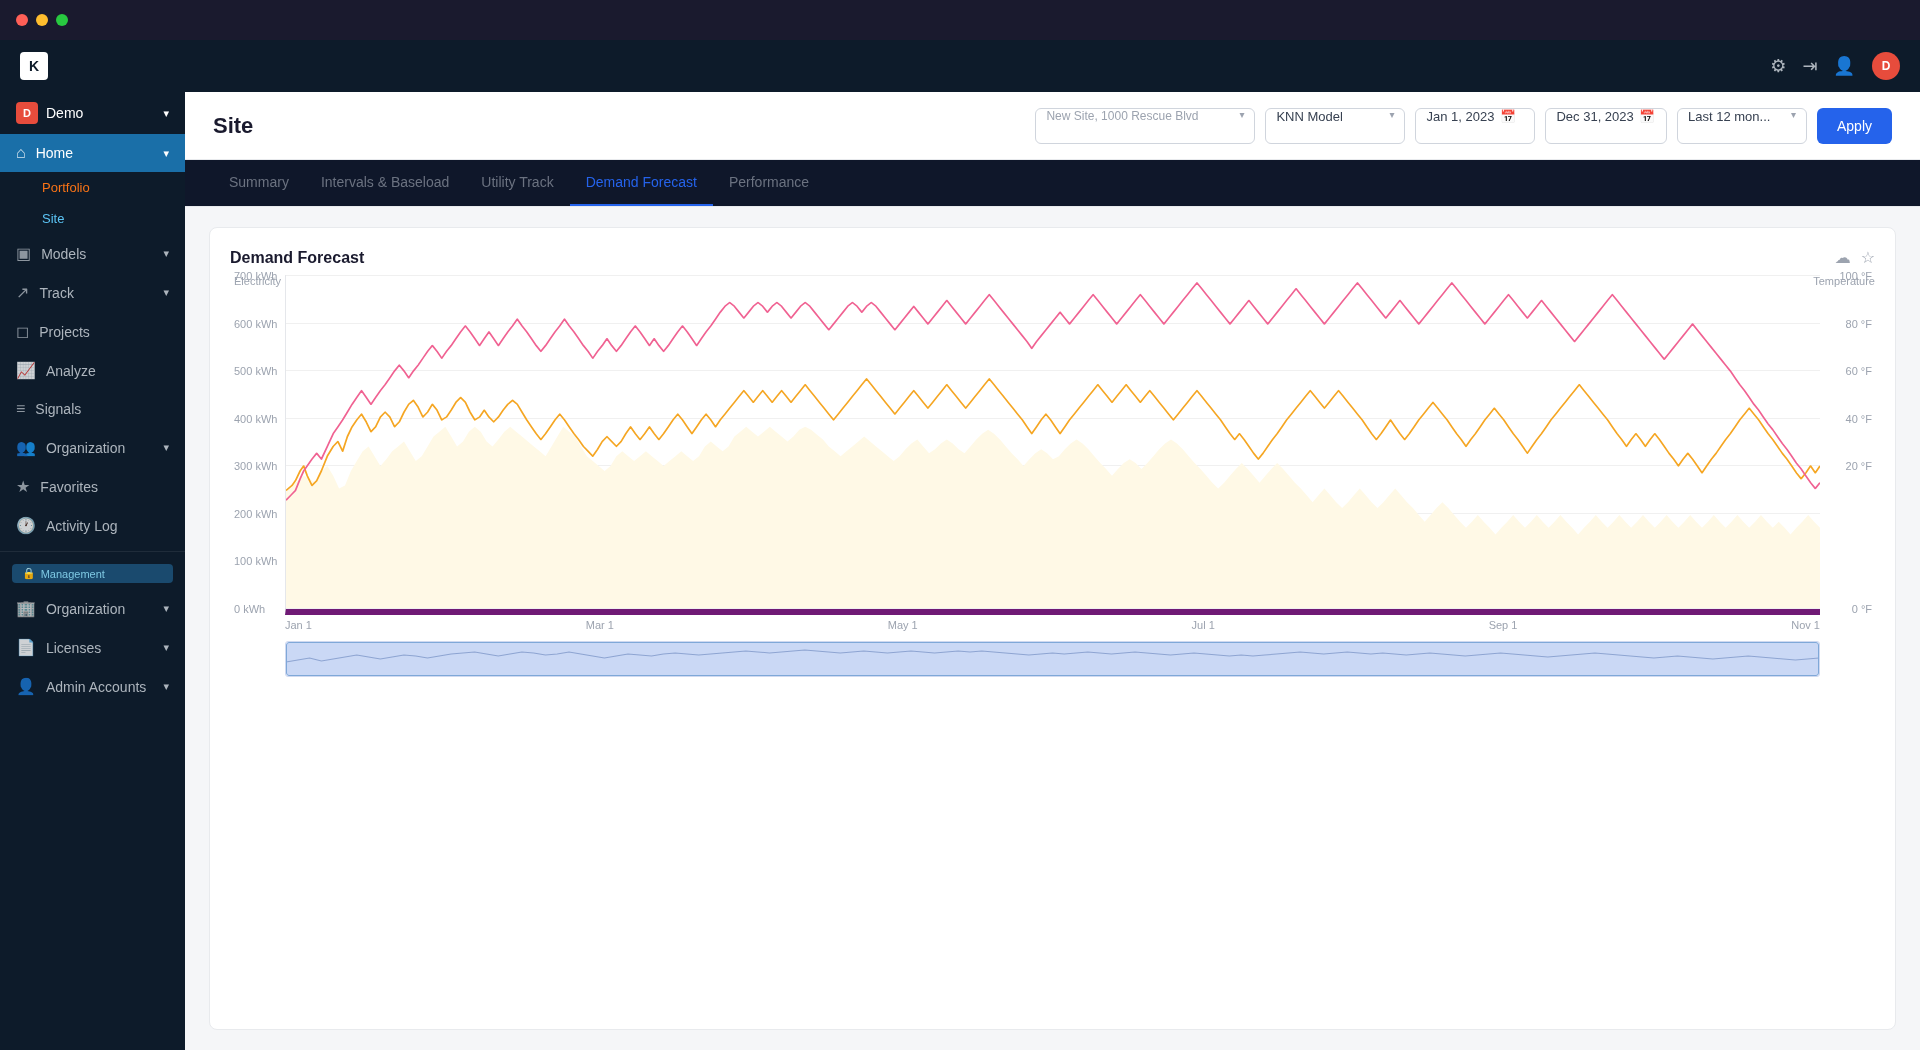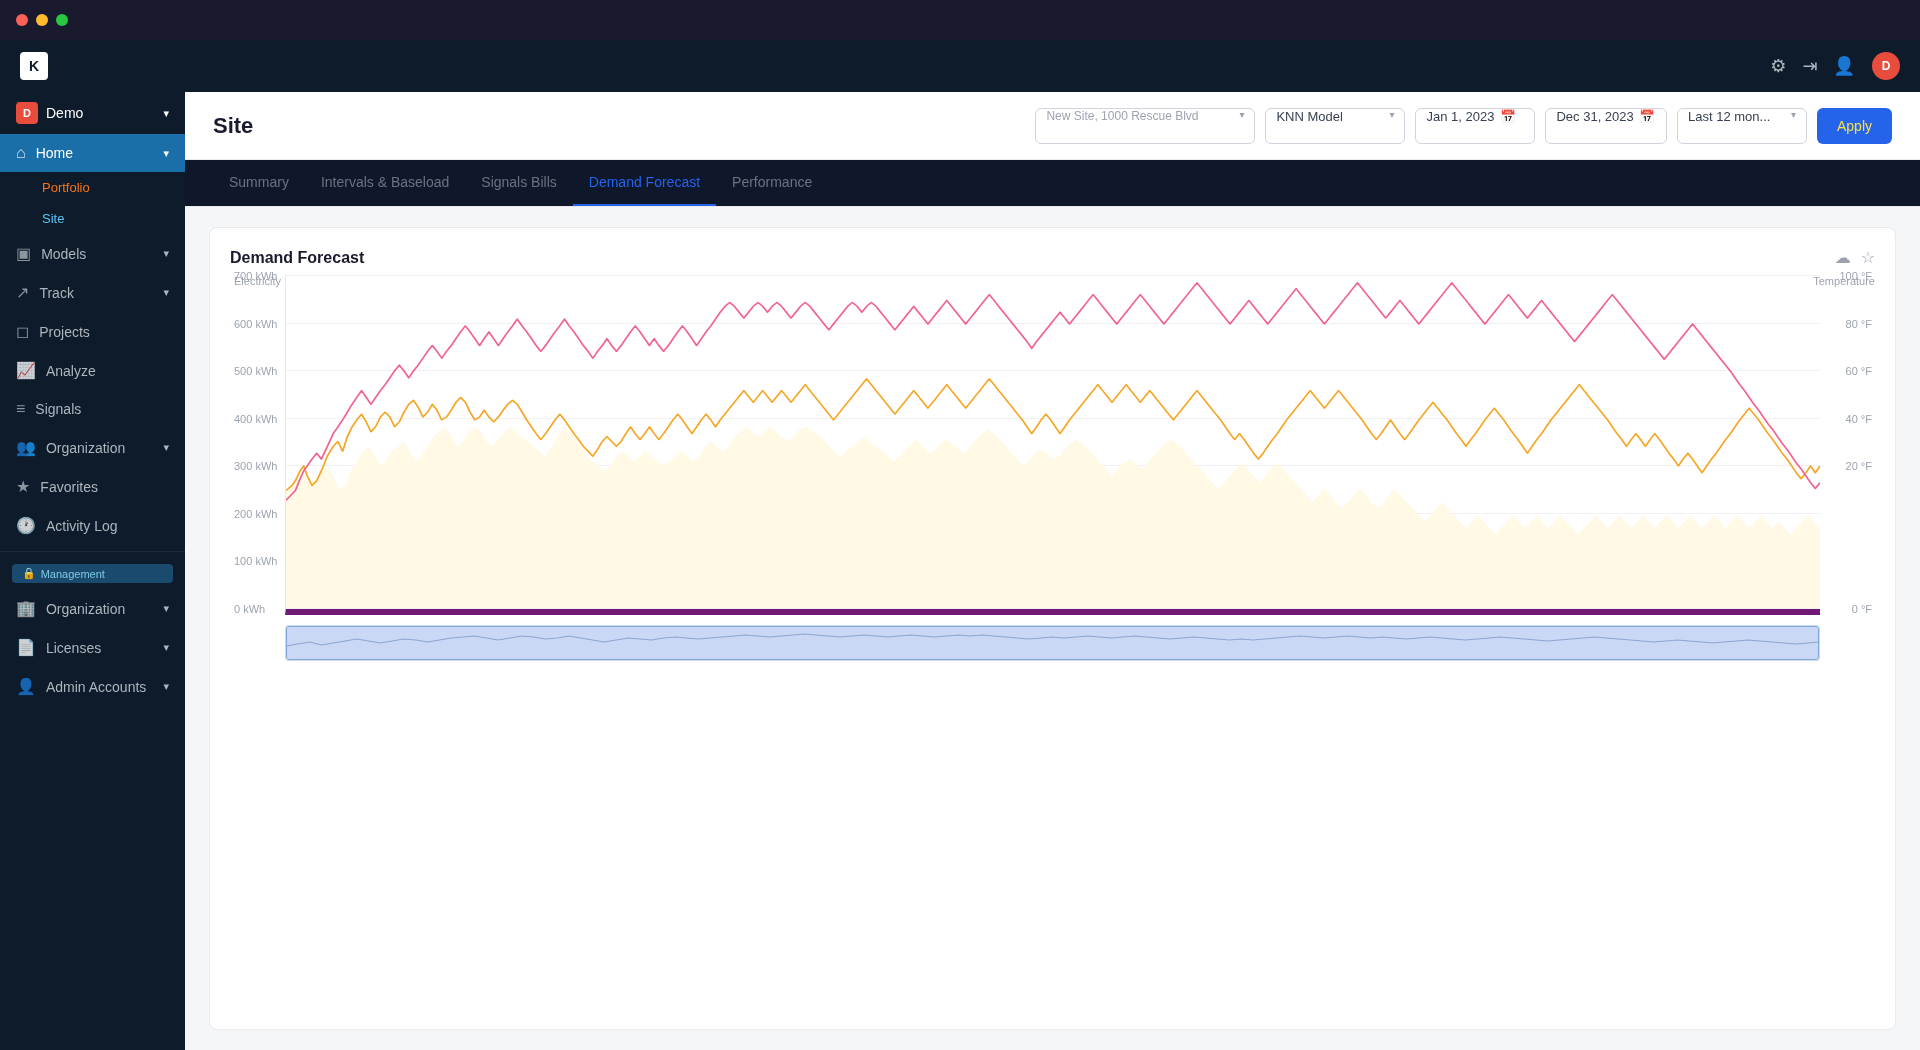--- a/index.html
+++ b/index.html
@@ -44,21 +44,21 @@
 
     
     .page-header { background: white; padding: 0 28px; border-bottom: 1px solid #e8eaed; display: flex; align-items: center; justify-content: space-between; height: 68px; flex-shrink: 0; }
     .page-title { font-size: 22px; font-weight: 600; color: #1a1a2e; }
     .header-controls { display: flex; align-items: center; gap: 10px; }
     .dropdown-select { height: 36px; border: 1px solid #d0d5dd; border-radius: 6px; padding: 0 10px; font-size: 13px; color: #374151; background: white; cursor: pointer; display: flex; gap: 6px; min-width: 220px; }
     .dropdown-select.small { min-width: 140px; }
     .dropdown-select.date { min-width: 120px; }
     .dropdown-select.range { min-width: 130px; }
     .dropdown-arrow { color: #9ca3af; font-size: 10px; margin-left: auto; }
-    .apply-btn { height: 36px; background: #2563eb; color: #fde047; border: none; border-radius: 6px; padding: 0 20px; font-size: 14px; font-weight: 500; cursor: pointer; }
+    .apply-btn { height: 36px; background: #2563eb; color: #ffffff; border: none; border-radius: 6px; padding: 0 20px; font-size: 14px; font-weight: 500; cursor: pointer; }
     .cal-icon { color: #6b7280; font-size: 13px; }
 
     
     .tabs { background: #0f172a; padding: 0 28px; border-bottom: 1px solid #e8eaed; display: flex; gap: 0; flex-shrink: 0; }
     .tab { padding: 14px 16px; font-size: 14px; color: #6b7280; cursor: pointer; border-bottom: 2px solid transparent; white-space: nowrap; }
     .tab.active { color: #2563eb; border-bottom-color: #2563eb; font-weight: 500; }
 
     
     .chart-container { margin: 20px 24px; background: white; border-radius: 8px; border: 1px solid #e8eaed; padding: 20px; flex: 1; }
     .chart-header { display: flex; justify-content: space-between; align-items: center; margin-bottom: 8px; }
@@ -249,21 +249,21 @@
           <span>Last 12 mon...</span>
           <span class="dropdown-arrow">▾</span>
         </div>
         <button class="apply-btn">Apply</button>
       </div>
     </div>
 
     <div class="tabs">
       <div class="tab">Summary</div>
       <div class="tab">Intervals &amp; Baseload</div>
-      <div class="tab">Signals Bills</div>
+      <div class="tab">Utility Track</div>
       <div class="tab active">Demand Forecast</div>
       <div class="tab">Performance</div>
     </div>
 
     <div class="chart-container">
       <div class="chart-header">
         <span class="chart-title">Demand Forecast</span>
         <div class="chart-actions">
           <span>☁</span>
           <span>☆</span>
@@ -323,20 +323,28 @@
               L1300,340 Z" fill="#fff9e6" stroke="none"></path>
 
             <polyline points="
               0,220 5,215 8,210 12,200 15,195 18,205 22,215 26,210 30,200 35,185 40,175 44,170 48,180 52,165 56,155 60,148 64,142 68,150 72,160 76,155 80,145 84,140 88,145 92,155 96,150 100,140 104,132 108,128 112,135 116,145 120,140 124,132 128,138 132,148 136,145 140,138 144,130 148,125 152,130 156,140 160,148 164,145 168,138 172,145 176,150 180,145 184,138 188,132 192,128 196,132 200,140 204,148 208,155 212,162 216,168 220,162 224,155 228,148 232,142 236,148 240,155 244,162 248,168 252,175 256,180 260,185 264,178 268,170 272,165 276,170 280,175 284,170 288,162 292,155 296,162 300,168 304,162 308,155 312,162 316,168 320,162 324,155 328,148 332,142 336,148 340,155 344,162 348,155 352,148 356,142 360,148 364,155 368,148 372,142 376,136 380,130 384,124 388,118 392,124 396,130 400,124 404,118 408,124 412,130 416,124 420,118 424,124 428,130 432,124 436,118 440,112 444,118 448,124 452,130 456,136 460,142 464,148 468,142 472,136 476,130 480,124 484,118 488,112 492,106 496,112 500,118 504,124 508,130 512,136 516,142 520,136 524,130 528,124 532,118 536,124 540,130 544,136 548,130 552,124 556,118 560,112 564,118 568,124 572,130 576,136 580,130 584,124 588,118 592,112 596,106 600,112 604,118 608,124 612,130 616,136 620,142 624,148 628,155 632,162 636,155 640,148 644,142 648,148 652,155 656,162 660,155 664,148 668,142 672,136 676,130 680,124 684,118 688,112 692,118 696,124 700,130 704,124 708,118 712,112 716,118 720,124 724,130 728,124 732,118 736,124 740,130 744,136 748,142 752,148 756,142 760,136 764,130 768,124 772,118 776,124 780,130 784,136 788,142 792,148 796,155 800,162 804,168 808,162 812,168 816,175 820,182 824,188 828,182 832,175 836,168 840,162 844,155 848,148 852,142 856,136 860,130 864,124 868,118 872,124 876,130 880,136 884,130 888,124 892,118 896,124 900,130 904,136 908,142 912,148 916,155 920,162 924,168 928,162 932,155 936,148 940,155 944,162 948,168 952,162 956,155 960,148 964,142 968,136 972,130 976,136 980,142 984,148 988,155 992,162 996,168 1000,175 1004,168 1008,162 1012,155 1016,148 1020,142 1024,136 1028,142 1032,148 1036,155 1040,162 1044,168 1048,175 1052,182 1056,175 1060,168 1064,162 1068,155 1072,148 1076,142 1080,136 1084,130 1088,124 1092,118 1096,112 1100,118 1104,124 1108,130 1112,136 1116,142 1120,148 1124,155 1128,162 1132,168 1136,175 1140,168 1144,162 1148,168 1152,175 1156,168 1160,162 1164,168 1168,175 1172,182 1176,188 1180,195 1184,188 1188,182 1192,188 1196,195 1200,202 1204,195 1208,188 1212,182 1216,175 1220,168 1224,162 1228,155 1232,148 1236,142 1240,136 1244,142 1248,148 1252,155 1256,162 1260,168 1264,175 1268,182 1272,188 1276,195 1280,202 1284,208 1288,202 1292,195 1296,202 1300,195" fill="none" stroke="#f5a623" stroke-width="1.5" stroke-linejoin="round"></polyline>
 
             <polyline points="
               0,230 4,225 8,220 12,208 15,200 18,195 22,188 26,182 30,188 35,175 40,162 44,155 48,148 52,140 56,132 60,125 64,118 68,125 72,132 76,125 80,118 84,112 88,105 92,98 96,92 100,98 104,105 108,98 112,92 116,85 120,78 124,72 128,78 132,85 136,78 140,72 144,65 148,58 152,52 156,58 160,65 164,72 168,65 172,58 176,65 180,72 184,65 188,58 192,52 196,45 200,52 204,58 208,65 212,72 216,78 220,72 224,65 228,58 232,52 236,45 240,52 244,58 248,65 252,72 256,78 260,85 264,78 268,72 272,65 276,72 280,78 284,72 288,65 292,58 296,52 300,58 304,65 308,72 312,65 316,72 320,78 324,72 328,65 332,58 336,52 340,58 344,65 348,72 352,65 356,58 360,52 364,45 368,38 372,32 376,28 380,32 384,38 388,44 392,38 396,32 400,28 404,32 408,38 412,32 416,28 420,32 424,38 428,44 432,38 436,32 440,28 444,32 448,38 452,44 456,50 460,56 464,50 468,44 472,38 476,32 480,28 484,32 488,38 492,32 496,28 500,32 504,38 508,44 512,50 516,56 520,50 524,44 528,38 532,32 536,38 540,44 544,50 548,44 552,38 556,32 560,26 564,32 568,38 572,44 576,50 580,44 584,38 588,32 592,26 596,20 600,26 604,32 608,38 612,44 616,50 620,56 624,62 628,68 632,75 636,68 640,62 644,56 648,50 652,44 656,38 660,44 664,50 668,44 672,38 676,32 680,26 684,20 688,26 692,32 696,38 700,44 704,50 708,44 712,38 716,32 720,26 724,20 728,26 732,32 736,38 740,44 744,50 748,44 752,38 756,32 760,26 764,20 768,14 772,8 776,14 780,20 784,26 788,32 792,38 796,44 800,50 804,44 808,38 812,32 816,26 820,32 824,38 828,44 832,50 836,44 840,38 844,32 848,26 852,20 856,14 860,20 864,26 868,32 872,38 876,44 880,50 884,44 888,38 892,32 896,26 900,20 904,14 908,8 912,14 916,20 920,26 924,32 928,38 932,44 936,38 940,32 944,26 948,32 952,38 956,44 960,50 964,44 968,38 972,32 976,26 980,20 984,14 988,8 992,14 996,20 1000,26 1004,32 1008,38 1012,44 1016,50 1020,44 1024,38 1028,32 1032,26 1036,20 1040,26 1044,32 1048,38 1052,44 1056,38 1060,32 1064,26 1068,32 1072,38 1076,44 1080,50 1084,56 1088,62 1092,68 1096,62 1100,56 1104,50 1108,44 1112,38 1116,32 1120,26 1124,20 1128,26 1132,32 1136,38 1140,44 1144,50 1148,56 1152,62 1156,68 1160,74 1164,80 1168,86 1172,80 1176,74 1180,68 1184,62 1188,56 1192,50 1196,56 1200,62 1204,68 1208,74 1212,80 1216,86 1220,92 1224,98 1228,105 1232,112 1236,118 1240,125 1244,132 1248,138 1252,145 1256,152 1260,158 1264,165 1268,172 1272,178 1276,185 1280,192 1284,198 1288,205 1292,212 1296,218 1300,212" fill="none" stroke="#f06292" stroke-width="1.5" stroke-linejoin="round"></polyline>
           </svg>
         </div>
 
+        <div class="x-axis">
+          <span class="x-label">Jan 1</span>
+          <span class="x-label">Mar 1</span>
+          <span class="x-label">May 1</span>
+          <span class="x-label">Jul 1</span>
+          <span class="x-label">Sep 1</span>
+          <span class="x-label">Nov 1</span>
+        </div>
 
         <div class="mini-chart">
           <div class="mini-chart-selection"></div>
           <svg width="100%" height="36" viewBox="0 0 1300 36" preserveAspectRatio="none" xmlns="http://www.w3.org/2000/svg">
             <polyline points="0,20 10,18 20,16 30,19 40,17 50,15 60,13 70,15 80,17 90,15 100,13 110,14 120,16 130,14 140,12 150,11 160,10 170,12 180,14 190,12 200,10 210,11 220,13 230,12 240,10 250,12 260,14 270,16 280,14 290,12 300,13 310,14 320,12 330,11 340,12 350,13 360,12 370,11 380,10 390,9 400,10 410,11 420,10 430,9 440,8 450,9 460,10 470,11 480,10 490,9 500,10 510,11 520,10 530,9 540,10 550,11 560,10 570,9 580,10 590,9 600,10 610,11 620,12 630,13 640,12 650,11 660,12 670,11 680,10 690,11 700,12 710,11 720,10 730,11 740,12 750,13 760,12 770,11 780,12 790,13 800,14 810,13 820,14 830,13 840,12 850,11 860,10 870,11 880,12 890,11 900,10 910,11 920,12 930,11 940,12 950,13 960,12 970,11 980,12 990,13 1000,14 1010,13 1020,12 1030,11 1040,12 1050,13 1060,14 1070,15 1080,14 1090,13 1100,12 1110,11 1120,12 1130,13 1140,14 1150,15 1160,16 1170,15 1180,14 1190,15 1200,16 1210,17 1220,16 1230,15 1240,14 1250,15 1260,16 1270,17 1280,18 1290,17 1300,16" fill="none" stroke="#8a9cc5" stroke-width="1"></polyline>
           </svg>
         </div>
       </div>
     </div>
 

